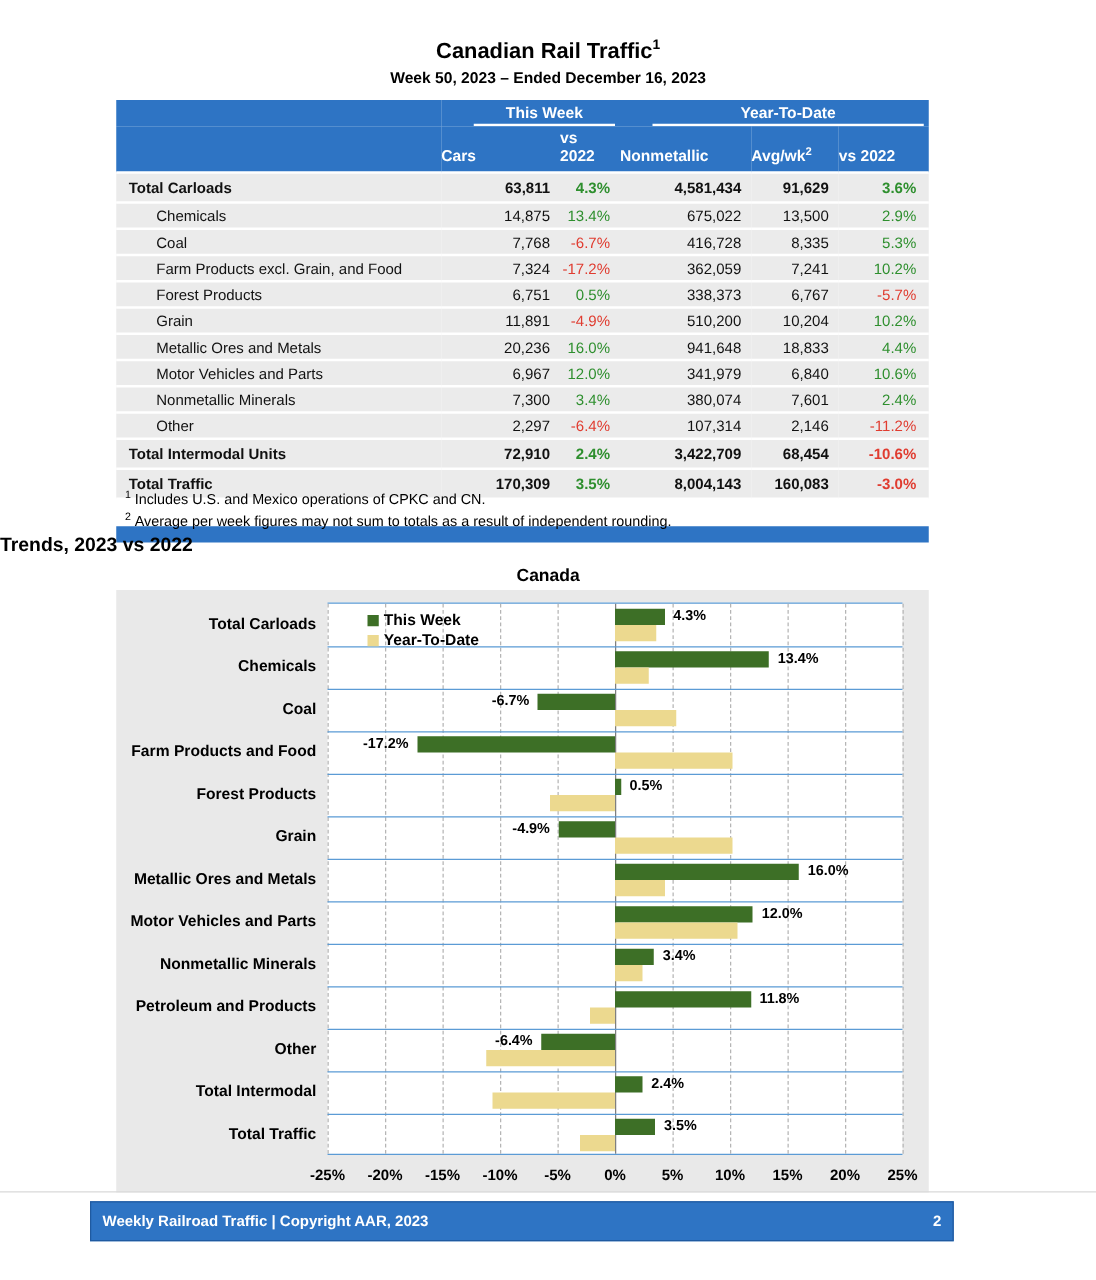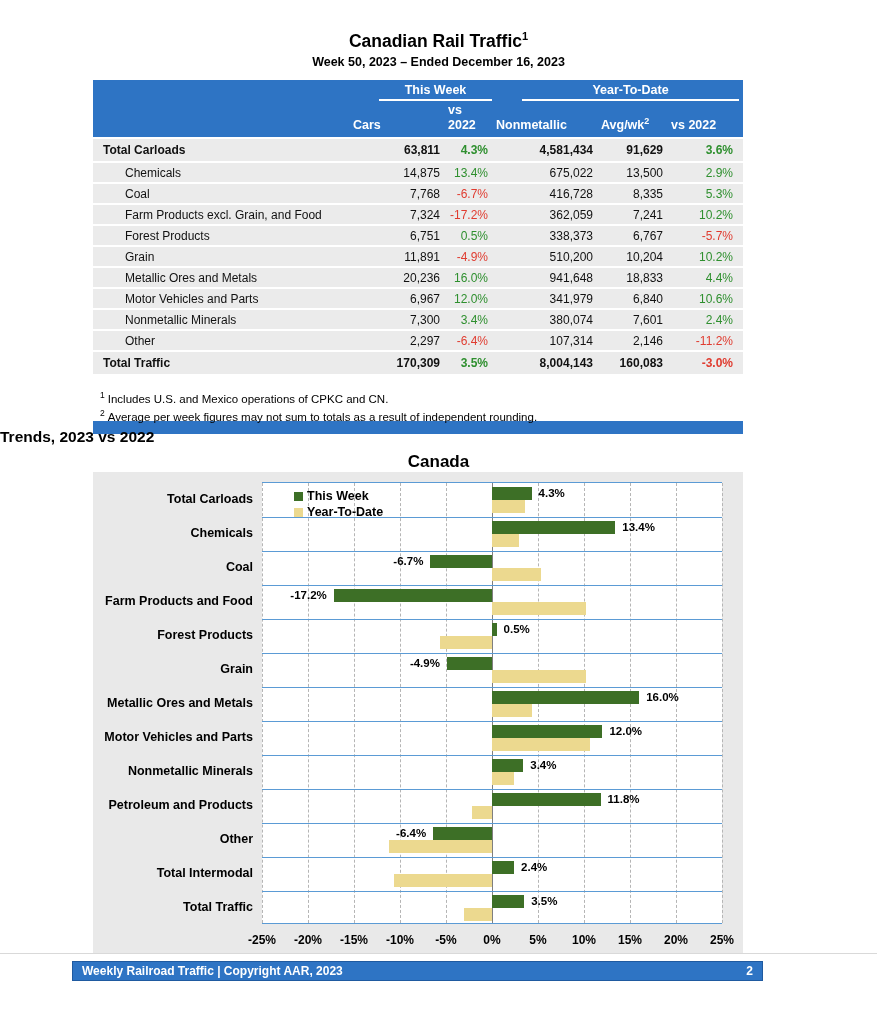--- a/index.html
+++ b/index.html
@@ -49,41 +49,41 @@
   .neg{color:var(--negative);}
   .table-bottom-bar{position:absolute;left:93px;width:650px;height:13px;
     background:var(--header_blue);}
   
   .footnote{position:absolute;left:100px;width:640px;font-size:11.5px;color:#000;line-height:14px;}
   .footnote sup{font-size:8.5px;margin-right:3px;}
   
   .chart-title{position:absolute;left:0;top:428px;width:877px;
     font-size:15.5px;font-weight:bold;color:#000;}
   .chart-subtitle{position:absolute;left:0;top:452px;width:877px;text-align:center;
-    font-size:17px;font-weight:bold;color:#000;}
+    font-size:14px;font-weight:bold;color:#000;}
   
   .chart-panel{position:absolute;left:93px;top:472px;width:650px;height:482px;
     background:var(--panel_gray);}
   .plot{position:absolute;left:169px;top:10px;width:460px;height:442px;background:#ffffff;
     border-top:1px solid var(--band_line);border-bottom:1px solid var(--band_line);}
   .grid-line{position:absolute;top:0;bottom:0;width:0;border-left:1px dashed #b5b5b5;z-index:1;}
   .zero-line{position:absolute;top:0;bottom:0;width:0;border-left:1px solid #7f7f7f;z-index:1;}
   .band-line{position:absolute;left:0;right:0;height:0;border-top:1px solid var(--band_line);z-index:2;}
   .bar{position:absolute;z-index:3;}
   .bar-label{position:absolute;z-index:4;font-size:11.5px;font-weight:bold;color:#000;
     height:15px;line-height:15px;white-space:nowrap;}
   .cat-label{position:absolute;width:160px;display:flex;align-items:center;justify-content:flex-end;
     text-align:right;font-size:12.5px;font-weight:bold;color:#000;line-height:13px;}
   .x-tick{position:absolute;width:60px;text-align:center;font-size:12px;font-weight:bold;color:#000;}
   .legend{position:absolute;left:201px;top:16px;z-index:5;}
   .legend-item{display:flex;align-items:center;height:16px;font-size:12.5px;font-weight:bold;color:#000;}
   .swatch{display:inline-block;width:9px;height:9px;margin-right:4px;}
   
   .page-rule{position:absolute;left:0;top:953px;width:877px;height:0;border-top:1px solid #d9d9d9;}
-  .page-footer{position:absolute;left:72px;top:961px;width:691px;height:20px;
+  .page-footer{position:absolute;left:72px;top:961px;width:691px;height:32px;
     background:var(--header_blue);border:1px solid #1f5aa0;color:#fff;
     display:flex;align-items:center;justify-content:space-between;
     font-size:12px;font-weight:bold;padding:0 9px;}
 </style>
 </head>
 <body>
 
 <div class="doc-title"><span>Canadian Rail Traffic</span><sup>1</sup></div>
 <div class="doc-subtitle">Week 50, 2023 – Ended December 16, 2023</div>
 
@@ -190,20 +190,28 @@
         <td class="num">7,601</td>
         <td class="num pos">2.4%</td>
       </tr>
       <tr class=" indent">
         <td class="lbl">Other</td>
         <td class="num">2,297</td>
         <td class="num neg">-6.4%</td>
         <td class="num">107,314</td>
         <td class="num">2,146</td>
         <td class="num neg">-11.2%</td>
+      </tr>
+      <tr class="total" style="font-weight: bold;">
+        <td class="lbl">Total Intermodal Units</td>
+        <td class="num">72,910</td>
+        <td class="num pos">2.4%</td>
+        <td class="num">3,422,709</td>
+        <td class="num">68,454</td>
+        <td class="num neg">-10.6%</td>
       </tr>
       <tr class="total" style="font-weight: bold;">
         <td class="lbl">Total Traffic</td>
         <td class="num">170,309</td>
         <td class="num pos">3.5%</td>
         <td class="num">8,004,143</td>
         <td class="num">160,083</td>
         <td class="num neg">-3.0%</td>
       </tr>
     </tbody>

